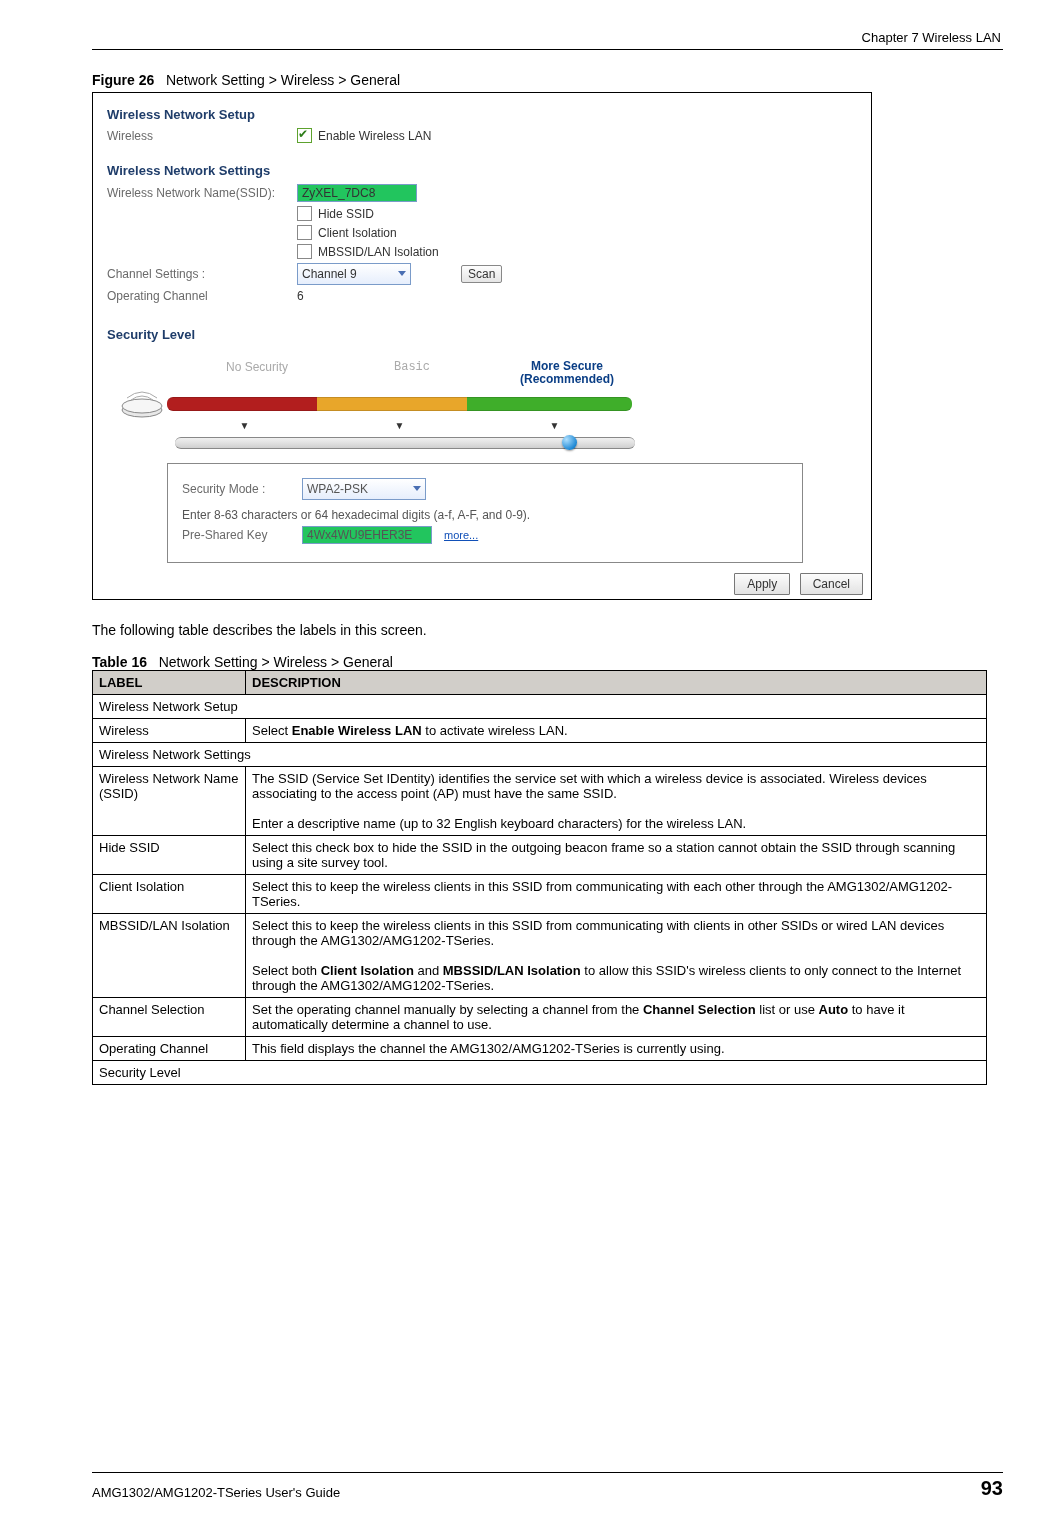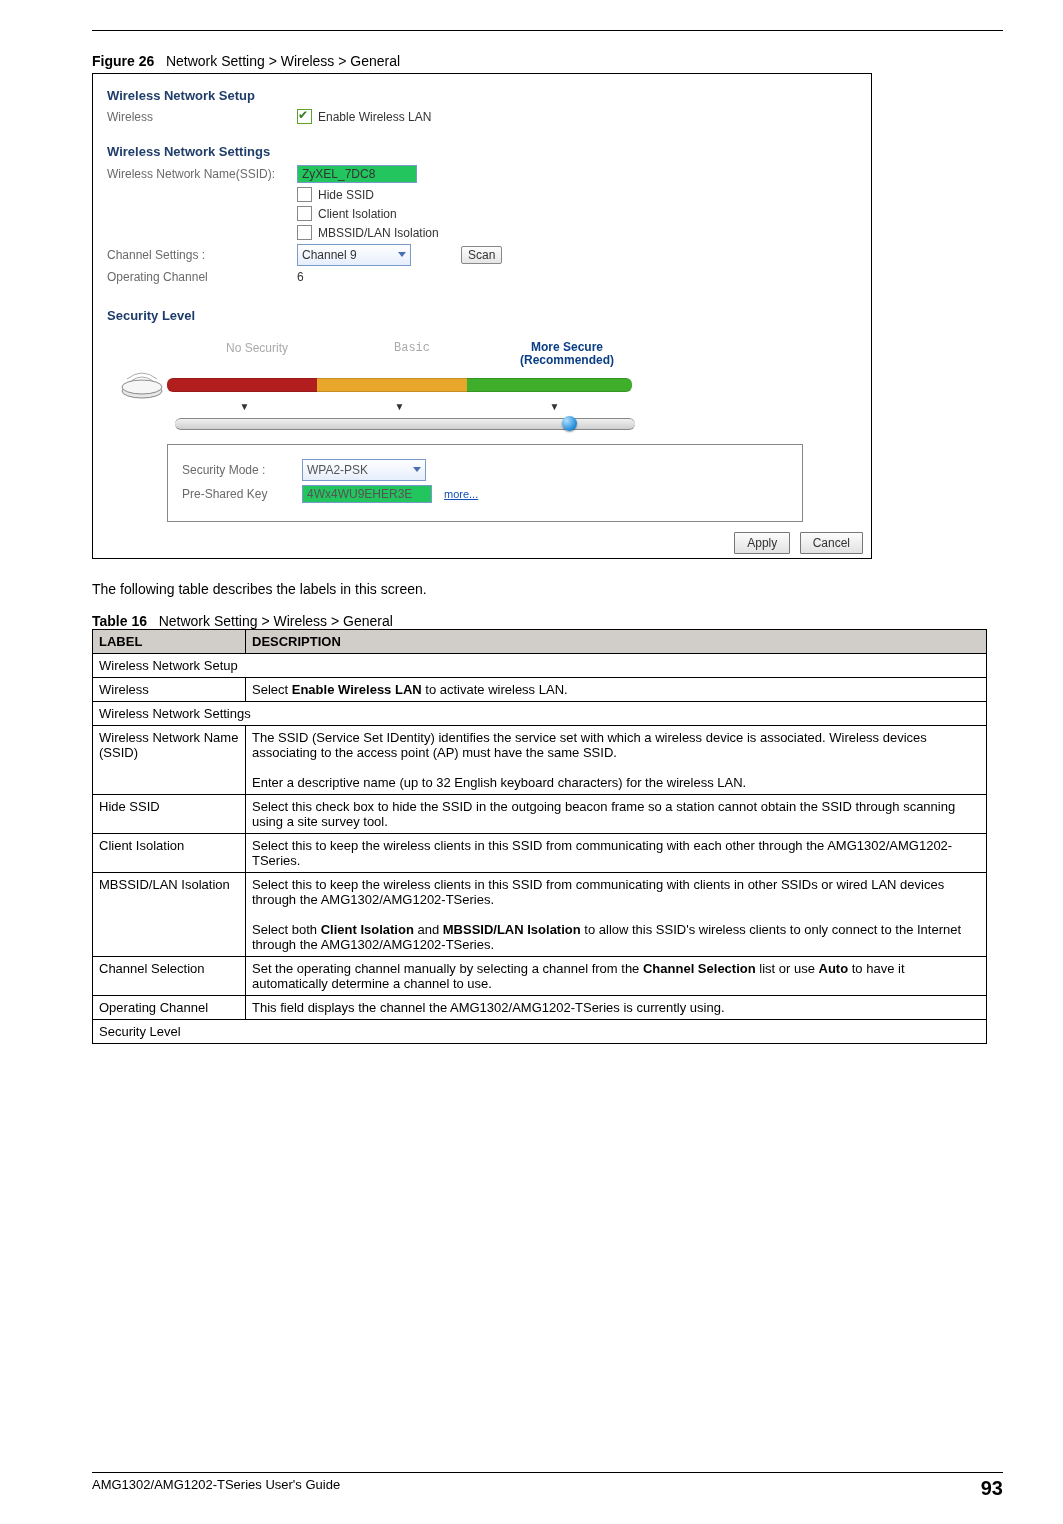--- a/index.html
+++ b/index.html
@@ -173,27 +173,28 @@
     font-weight:bold;
   }
   table.desc td.sect { font-size:13px; }
   .footer {
     position:absolute;
     bottom:24px;
     left:92px;
     right:60px;
   }
   .footer-rule { border-top:1px solid #000; margin-bottom:4px; }
-  .footer-row { display:flex; justify-content:space-between; font-size:13px; }
+  .footer-row { display:flex; justify-content:space-between; font-size:13px;align-items:flex-end; }
   .footer-page { font-weight:bold; font-size:20px; }
 </style>
 </head>
 <body>
 
 <div class="page">
+  <div class="header-right">Chapter 7 Wireless LAN</div>
   <div class="top-rule"></div>
 
   <div class="figure-caption">
     <span class="fnum">Figure 26</span>
     &nbsp;&nbsp;<span>Network Setting &gt; Wireless &gt; General</span>
   </div>
 
   <div class="screenshot-box">
     <div class="sect-head">Wireless Network Setup</div>
     <div class="form-row">
@@ -279,20 +280,21 @@
       <div class="knob"></div>
     </div>
 
     <div class="innerbox">
       <div class="form-row">
         <div class="form-label" style="width:120px">Security Mode :</div>
         <div class="form-ctrl">
           <span class="selectbox" style="width:100px">WPA2-PSK</span>
         </div>
       </div>
+      <div style="margin:8px 0 4px 0; color:#555">Enter 8-63 characters or 64 hexadecimal digits (a-f, A-F, and 0-9).</div>
       <div class="form-row">
         <div class="form-label" style="width:120px">Pre-Shared Key</div>
         <div class="form-ctrl">
           <span class="txtinput" style="width:130px">4Wx4WU9EHER3E</span>
           <span class="linklike">more...</span>
         </div>
       </div>
     </div>
 
     <div class="btn-row">

